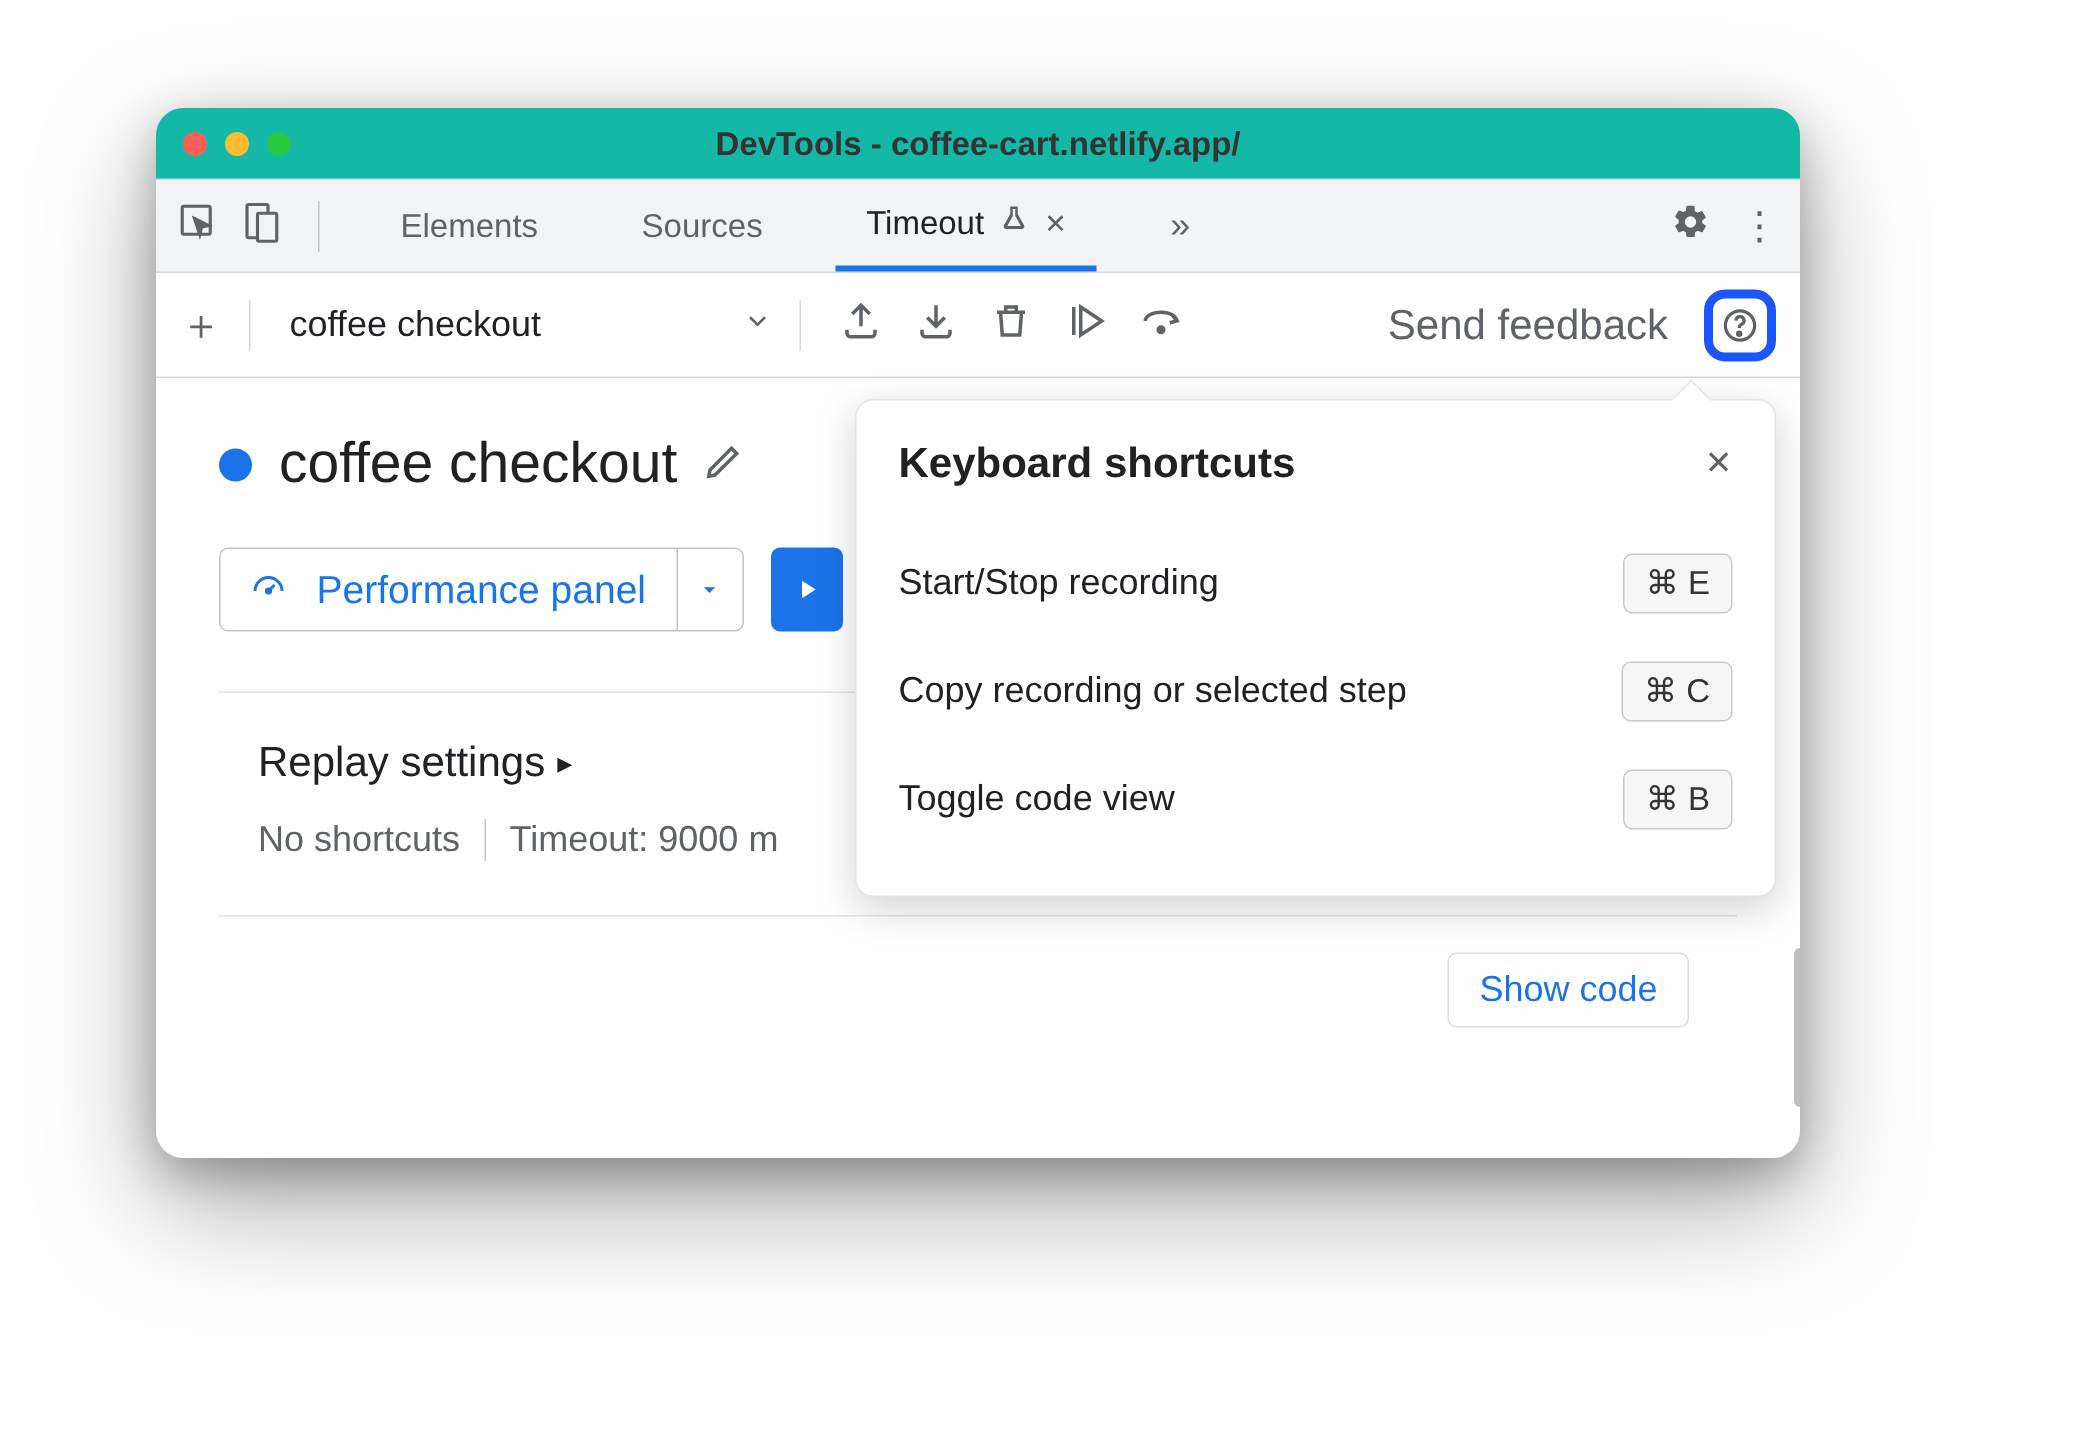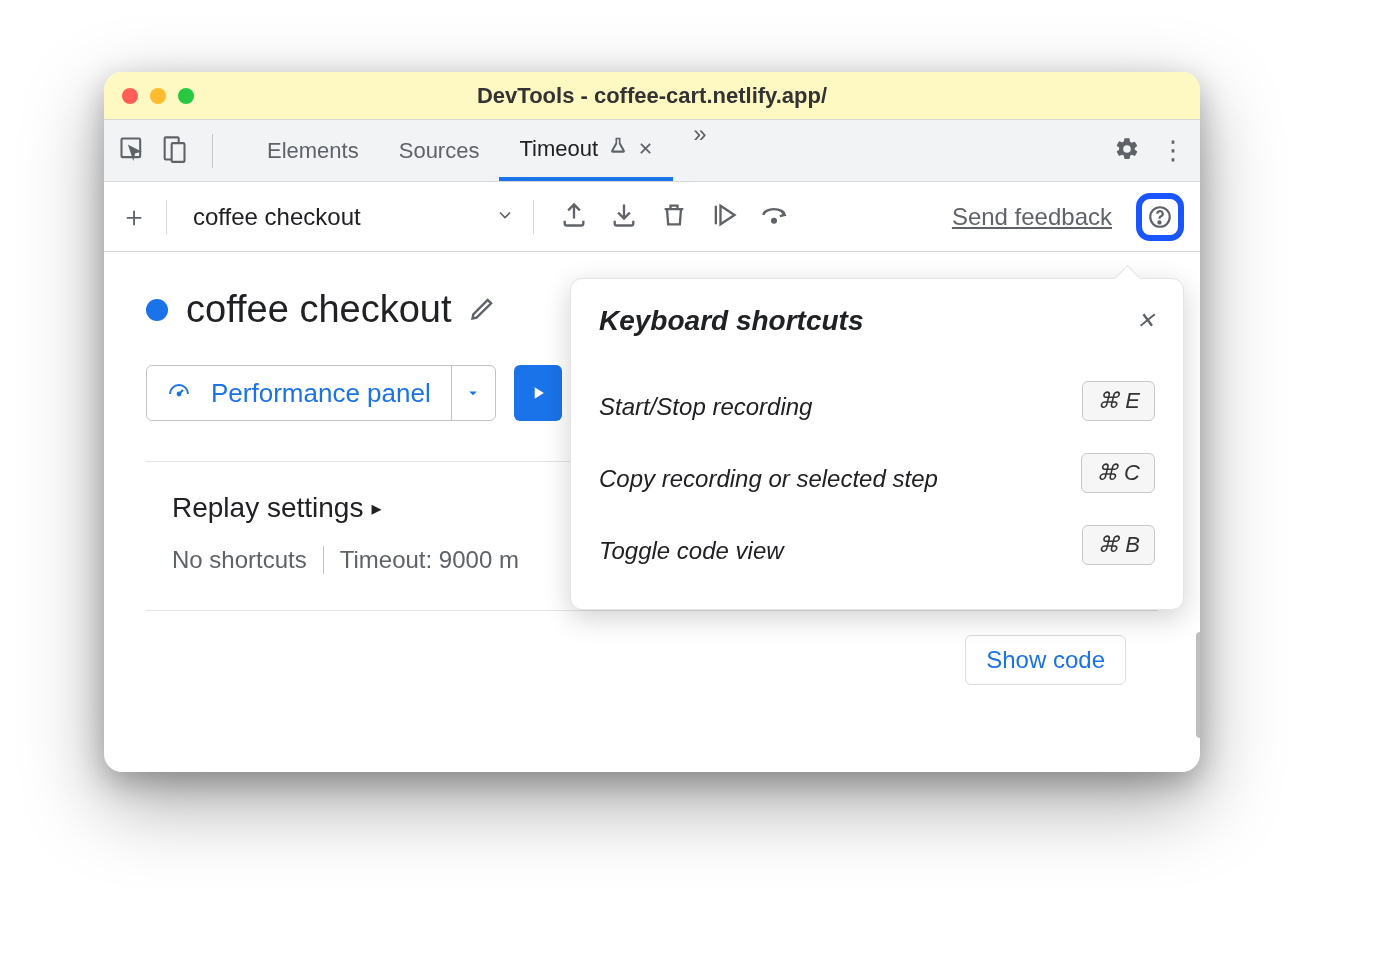--- a/index.html
+++ b/index.html
@@ -15,21 +15,21 @@
     position: absolute;
     top: 72px; left: 104px;
     width: 1096px; height: 700px;
     border-radius: 18px;
     box-shadow: 0 30px 80px rgba(0,0,0,0.35), 0 10px 30px rgba(0,0,0,0.25);
     background: #fff;
     overflow: hidden;
   }
   .titlebar {
     height: 48px;
-    background: #fef9c3;
+    background: #14b8a6;
     border-bottom: 1px solid #d7d7d7;
     display: flex;
     align-items: center;
     position: relative;
   }
   .traffic {
     display: flex; gap: 12px; margin-left: 18px;
   }
   .dot { width: 16px; height: 16px; border-radius: 50%; }
   .dot.red { background: #ff5f57; }
@@ -41,21 +41,21 @@
     pointer-events:none;
   }
   .tabbar {
     height: 62px; background:#f1f3f5;
     border-bottom: 1px solid #d7d7d7;
     display:flex; align-items:center; padding: 0 14px;
     gap: 6px;
   }
   .tab-left { display:flex; align-items:center; gap:14px; }
   .tab-left svg { width:28px; height:28px; }
-  .tab-list { display:flex; align-items:flex-start; margin-left: 28px; height:100%; }
+  .tab-list { display:flex; align-items:center; margin-left: 28px; height:100%;gap:29px; }
   .tab {
     font-size: 22px; color:#5f6368; padding: 0 20px;
     height:100%; display:flex; align-items:center; gap:10px;
     cursor:pointer;
   }
   .tab.active { color:#202124; font-weight:500; border-bottom: 4px solid #1a73e8; }
   .tab .flask { font-size:20px; }
   .tab .close-x { font-size:18px; color:#5f6368; }
   .more-chevrons { font-size:24px; color:#5f6368; margin-left:20px; }
   .tabbar-right { margin-left:auto; display:flex; align-items:center; gap:20px; }
@@ -70,22 +70,21 @@
   }
   .plus { font-size:28px; color:#5f6368; font-weight:300; }
   .vsep { width:1px; height:34px; background:#d7d7d7; margin:0 10px; }
   .rec-name { font-size:24px; color:#202124; padding:0 8px; }
   .chev-down { color:#5f6368; }
   .chev-down svg { width:20px; height:20px; }
   .tool-icons { display:flex; align-items:center; gap:22px; margin-left:8px; }
   .tool-icons span, .tool-icons svg { color:#5f6368; }
   .tool-icons svg { width:28px; height:28px; }
   .feedback {
-    margin-left:auto; font-size:24px; color:#5f6368;
-    text-decoration: underline;
+    margin-left:auto; font-size:28px; color:#5f6368;
   }
   .help-btn {
     width:48px; height:48px; border-radius:14px;
     border: 6px solid #1a55ff;
     display:flex; align-items:center; justify-content:center;
     margin-left:16px;
   }
   .help-btn svg { width:26px; height:26px; color:#5f6368; }
 
   .content {
@@ -128,41 +127,40 @@
   .rs-sub { margin-top:22px; font-size:24px; color:#5f6368; display:flex; align-items:center; }
   .rs-sub .vsep2 { width:1px; height:28px; background:#c0c4c9; margin:0 16px; }
 
   .showcode-row { padding: 24px 32px; display:flex; justify-content:flex-end; border-top:1px solid #e3e3e3; margin-top:36px; }
   .showcode {
     border:1px solid #dadce0; border-radius:6px; padding:10px 20px;
     font-size:24px; color:#1a73e8; font-weight:500;
   }
 
   .popover {
-    position:absolute; top:206px; right:16px;
+    position:absolute; top:194px; right:16px;
     width:614px; background:#fff;
     border:1px solid #e3e3e3; border-radius:12px;
     box-shadow: 0 8px 28px rgba(0,0,0,0.18);
     padding: 26px 28px 28px 28px;
-    font-style: italic;
   }
   .popover::before {
     content:""; position:absolute; top:-10px; right:46px;
     width:18px; height:18px; background:#fff;
     border-left:1px solid #e3e3e3; border-top:1px solid #e3e3e3;
     transform: rotate(45deg);
   }
   .pop-head {
     display:flex; align-items:center; justify-content:space-between;
     margin-bottom: 28px;
   }
   .pop-title { font-size:28px; font-weight:700; color:#202124; }
   .pop-close { font-size:22px; color:#5f6368; }
   .sc-row {
-    display:flex; align-items:flex-end; justify-content:space-between;
+    display:flex; align-items:center; justify-content:space-between;
     padding: 16px 0;
   }
   .sc-label { font-size:24px; color:#202124; }
   .key {
     border:1px solid #c8c8c8; border-radius:6px;
     background:#f6f6f6; padding:6px 14px; font-size:22px;
     color:#333; display:inline-flex; align-items:center; gap:8px;
     min-width:68px; justify-content:center;
   }
 

